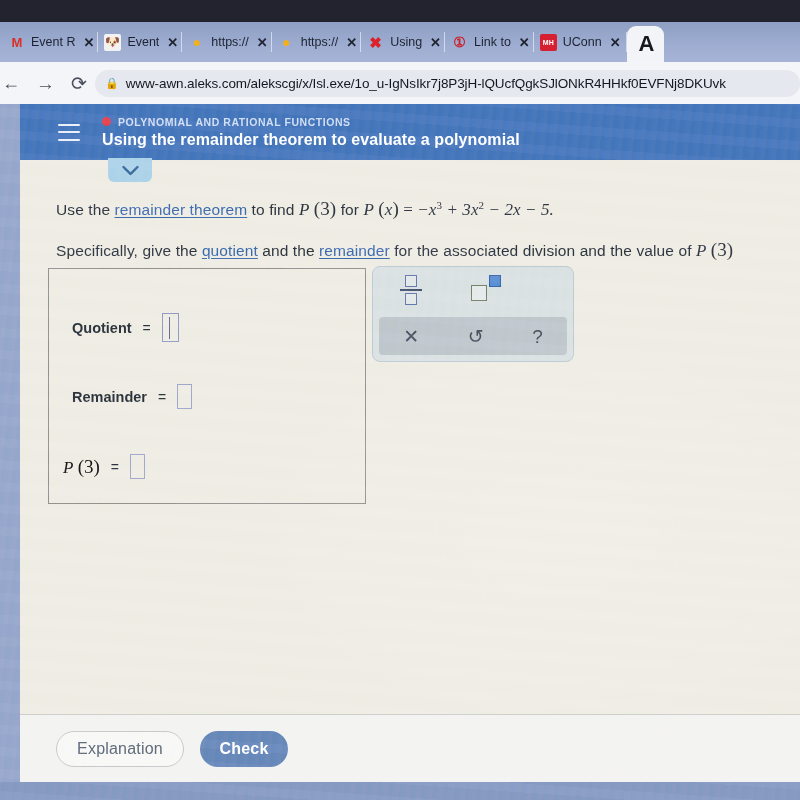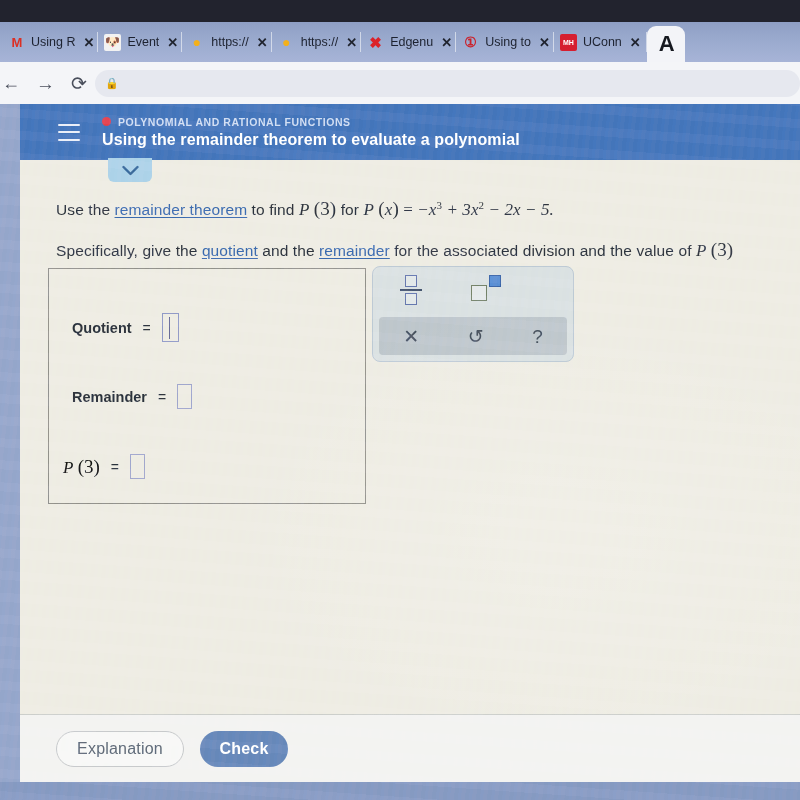--- a/index.html
+++ b/index.html
@@ -280,21 +280,21 @@
 <body>
 
 <div id="screen">
 
   <div class="chrome-top"></div>
 
   <div class="tabstrip">
 
     <div class="tab">
       <span class="tab-ico ico-gmail">M</span>
-      <span class="tab-title">Using R</span>
+      <span class="tab-title">Event R</span>
       <span class="tab-close">✕</span>
     </div>
 
     <div class="tab">
       <span class="tab-ico ico-uconn">🐶</span>
       <span class="tab-title">Event</span>
       <span class="tab-close">✕</span>
     </div>
 
     <div class="tab">
@@ -304,47 +304,48 @@
     </div>
 
     <div class="tab">
       <span class="tab-ico ico-bookmark">●</span>
       <span class="tab-title">https://</span>
       <span class="tab-close">✕</span>
     </div>
 
     <div class="tab">
       <span class="tab-ico ico-edgenuity">✖</span>
-      <span class="tab-title">Edgenu</span>
+      <span class="tab-title">Using</span>
       <span class="tab-close">✕</span>
     </div>
 
     <div class="tab">
       <span class="tab-ico ico-black">①</span>
-      <span class="tab-title">Using to</span>
+      <span class="tab-title">Link to</span>
       <span class="tab-close">✕</span>
     </div>
 
     <div class="tab">
       <span class="tab-ico ico-mcgraw">MH</span>
       <span class="tab-title">UConn</span>
       <span class="tab-close">✕</span>
     </div>
 
     <div class="tab tab-active">
       <span class="tab-title">A</span>
     </div>
   </div>
 
   <div class="urlbar">
     <span class="nav-ico nav-back">←</span>
     <span class="nav-ico">→</span>
     <span class="nav-ico">⟳</span>
     <div class="omnibox">
       <span class="lock">🔒</span>
+      <span class="url-text">www-awn.aleks.com/alekscgi/x/Isl.exe/1o_u-IgNsIkr7j8P3jH-lQUcfQgkSJlONkR4HHkf0EVFNj8DKUvk</span>
     </div>
   </div>
 
   <div class="viewport">
     <div class="page">
 
       <div class="app-header">
         <div class="hamburger">
           <span></span>
             <span></span>

